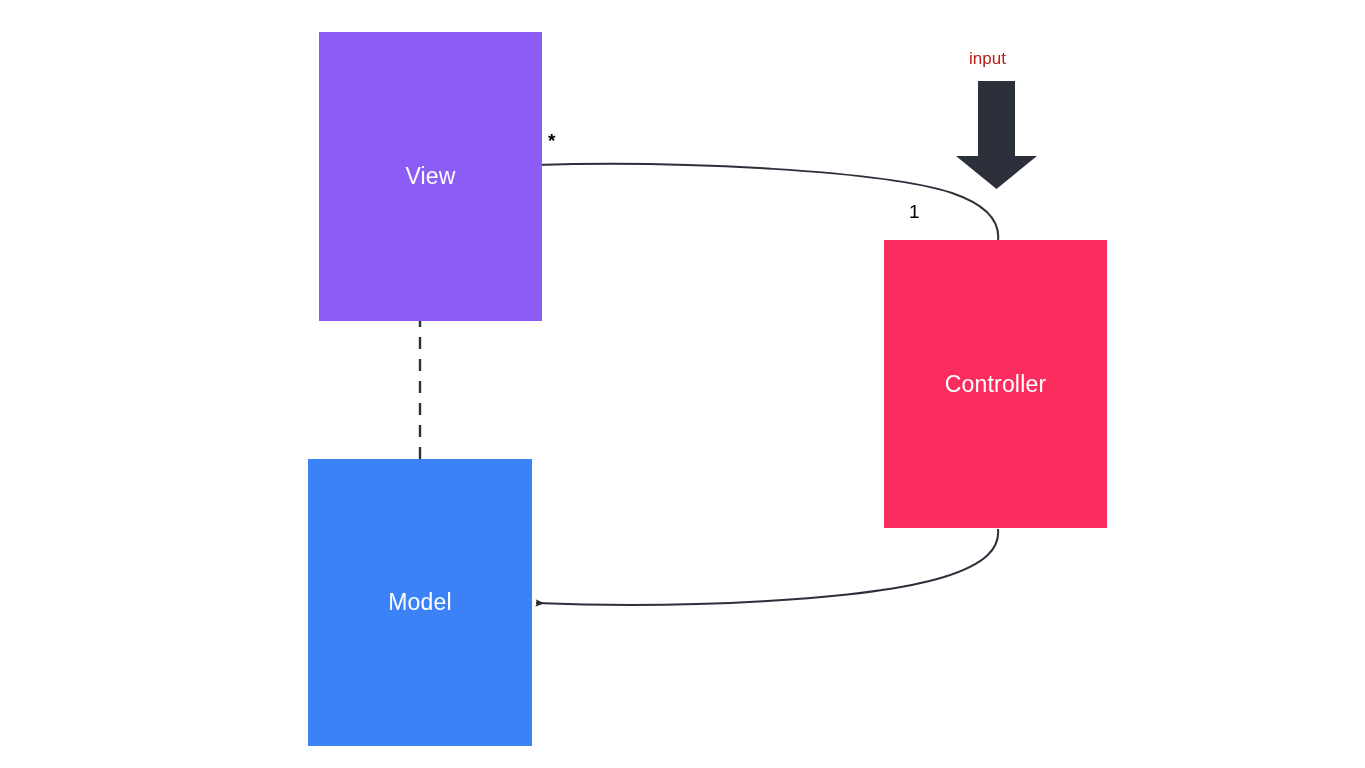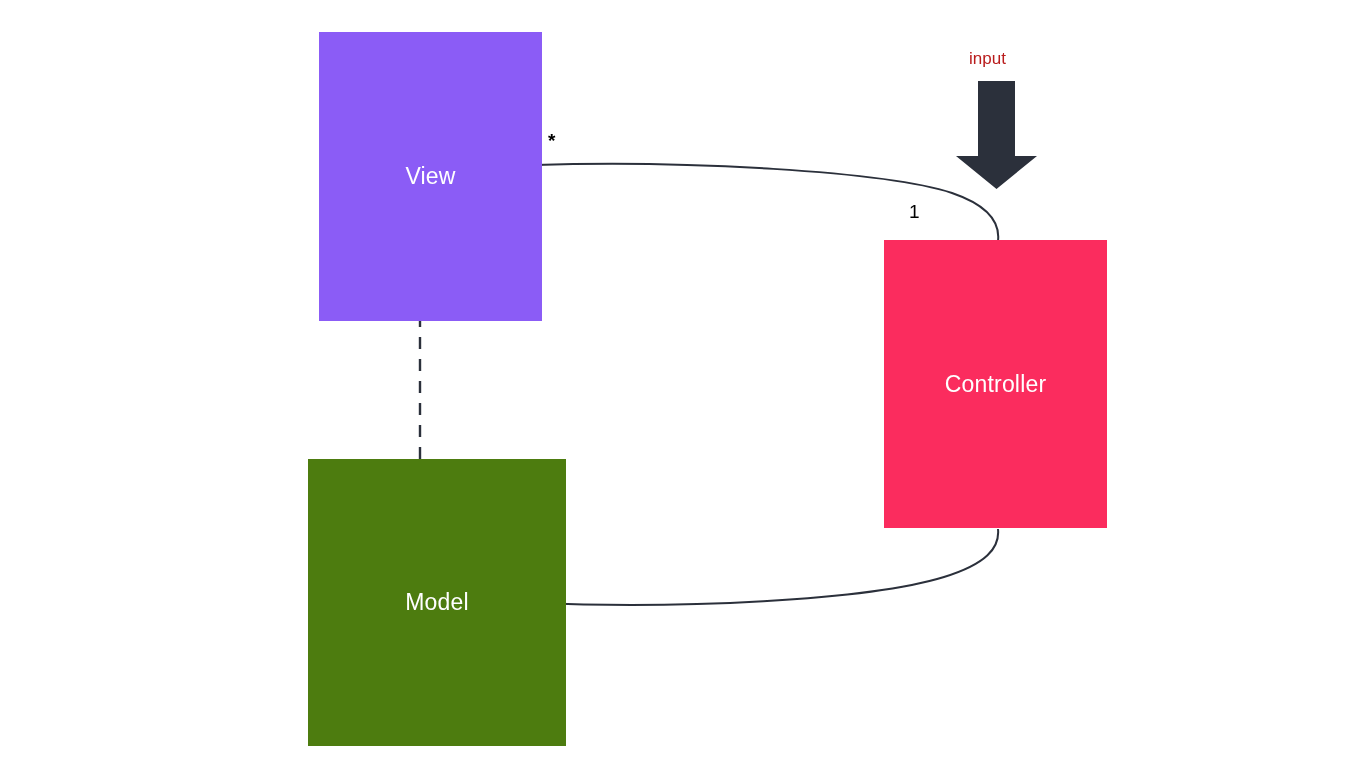--- a/index.html
+++ b/index.html
@@ -37,23 +37,23 @@
     left: 308px;
     top: 32px;
     width: 223px;
     height: 289px;
     background: #8b5cf6;
     margin-left: 11px;
   }
   #node-model {
     left: 308px;
     top: 459px;
-    width: 258px;
+    width: 224px;
     height: 287px;
-    background: #4d7c0f;
+    background: #3b82f6;
   }
   #node-controller {
     left: 884px;
     top: 240px;
     width: 223px;
     height: 288px;
     background: #FB2C5E;
   }
   .edge-label {
     position: absolute;

